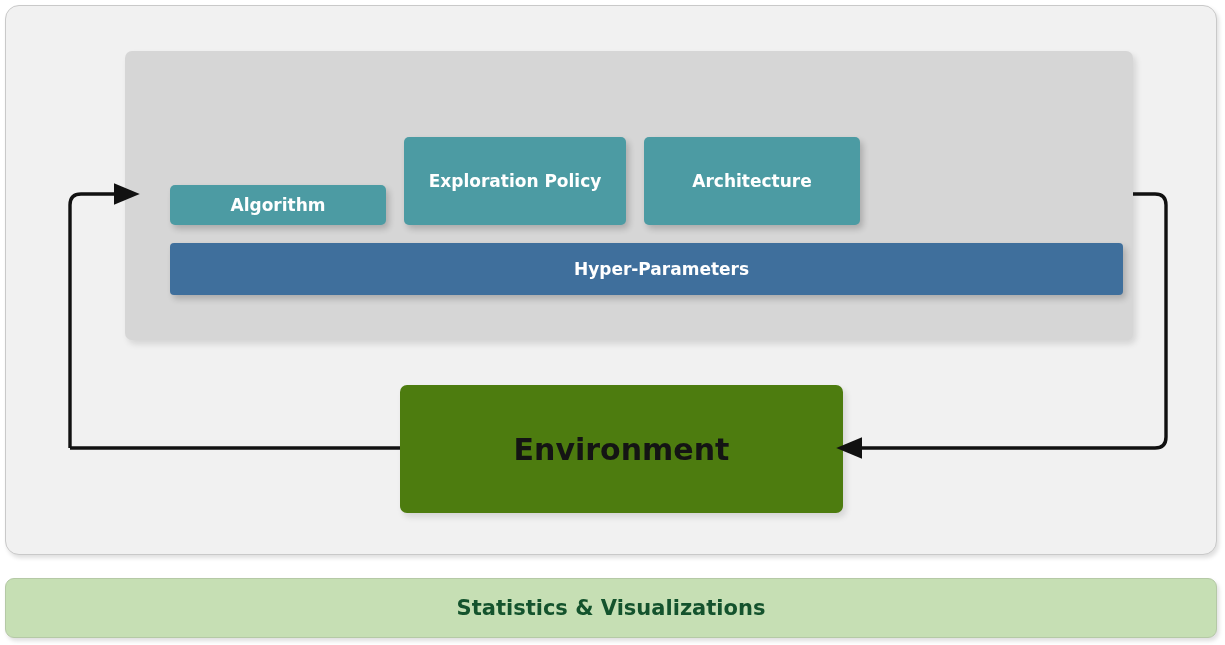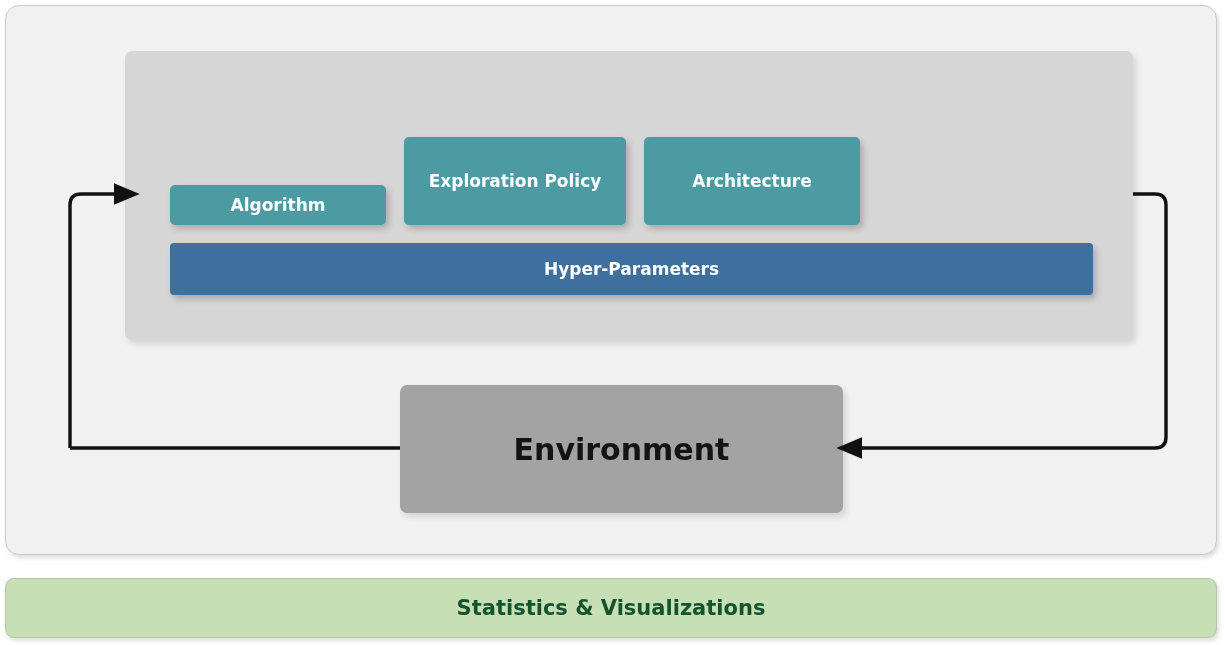--- a/index.html
+++ b/index.html
@@ -93,30 +93,31 @@
     height: 52px;
     background: #3f6f9c;
     border-radius: 4px;
     box-shadow: 3px 4px 6px rgba(0,0,0,0.20);
     display: flex;
     align-items: center;
     justify-content: center;
     color: #ffffff;
     font-size: 17px;
     font-weight: bold;
+    padding-left: 30px;
   }
 
   
   .environment-box {
     position: absolute;
     left: 400px;
     top: 385px;
     width: 443px;
     height: 128px;
-    background: #a3a3a3;
+    background: #4d7c0f;
     border-radius: 7px;
     box-shadow: 3px 4px 6px rgba(0,0,0,0.12);
     display: flex;
     align-items: center;
     justify-content: center;
     font-size: 30px;
     font-weight: bold;
     color: #141414;
   }
 

